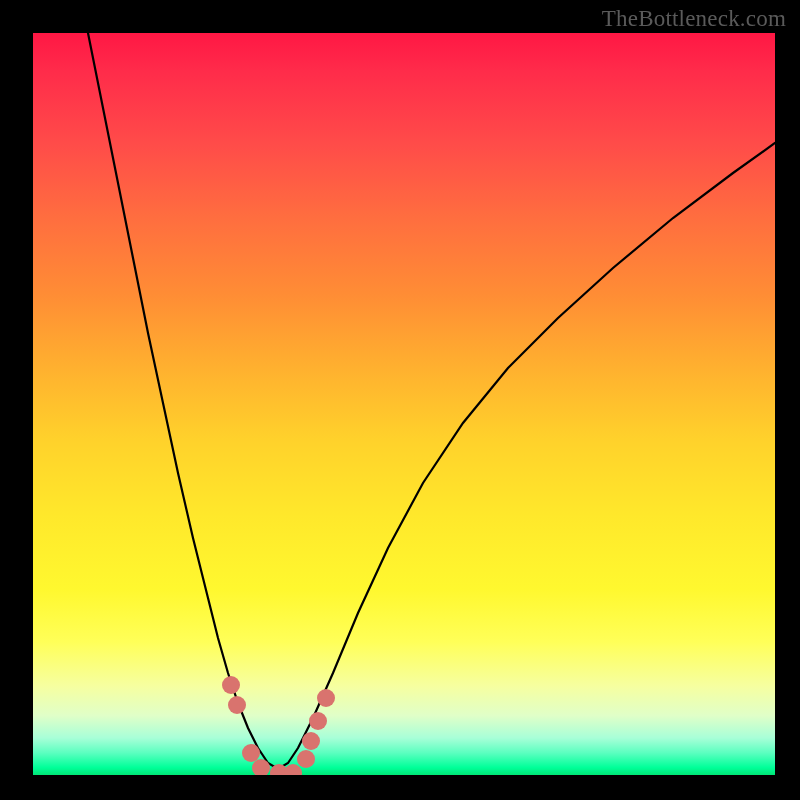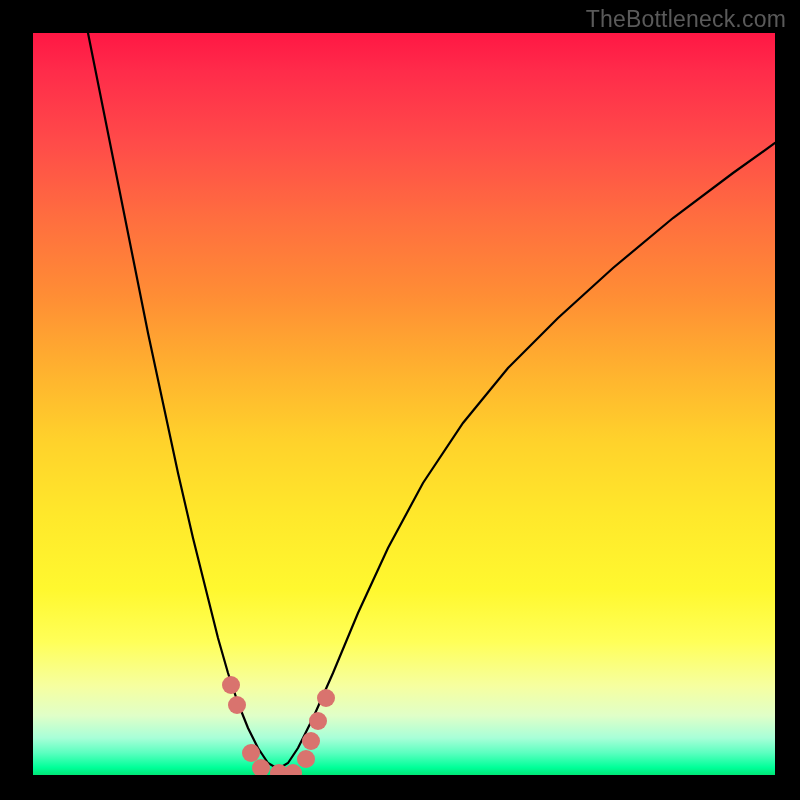--- a/index.html
+++ b/index.html
@@ -26,21 +26,21 @@
       #a8ffd8 95%,
       #5cffc0 97%,
       #00ff99 99%,
       #00e676 100%
     );
   }
   .watermark {
     position: absolute;
     top: 6px;
     right: 14px;
-    font-family: Liberation Sans, sans-serif;
+    font-family: Liberation Serif, serif;
     font-size: 23px;
     color: #5a5a5a;
     letter-spacing: 0.2px;
   }
   svg.curve {
     position: absolute;
     left: 0; top: 0;
     width: 742px; height: 742px;
   }
 </style>

